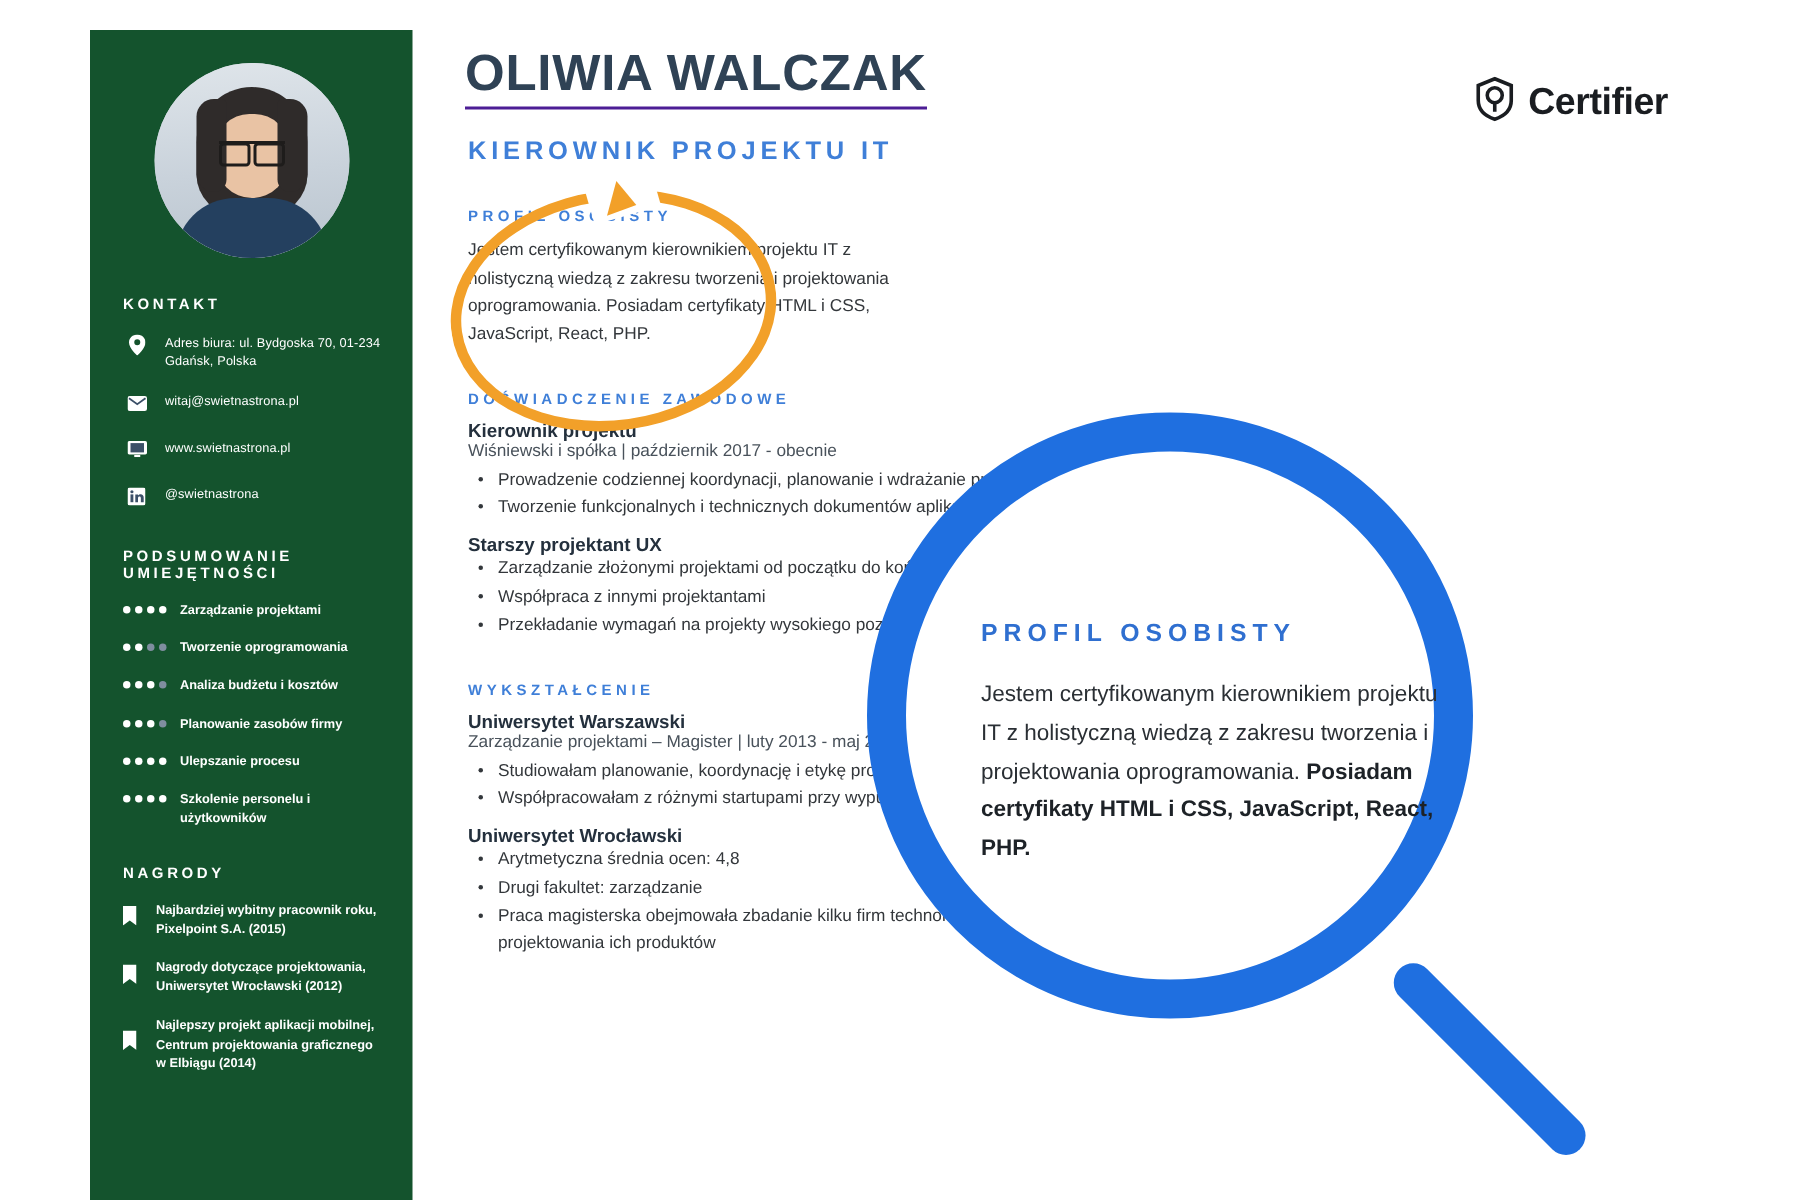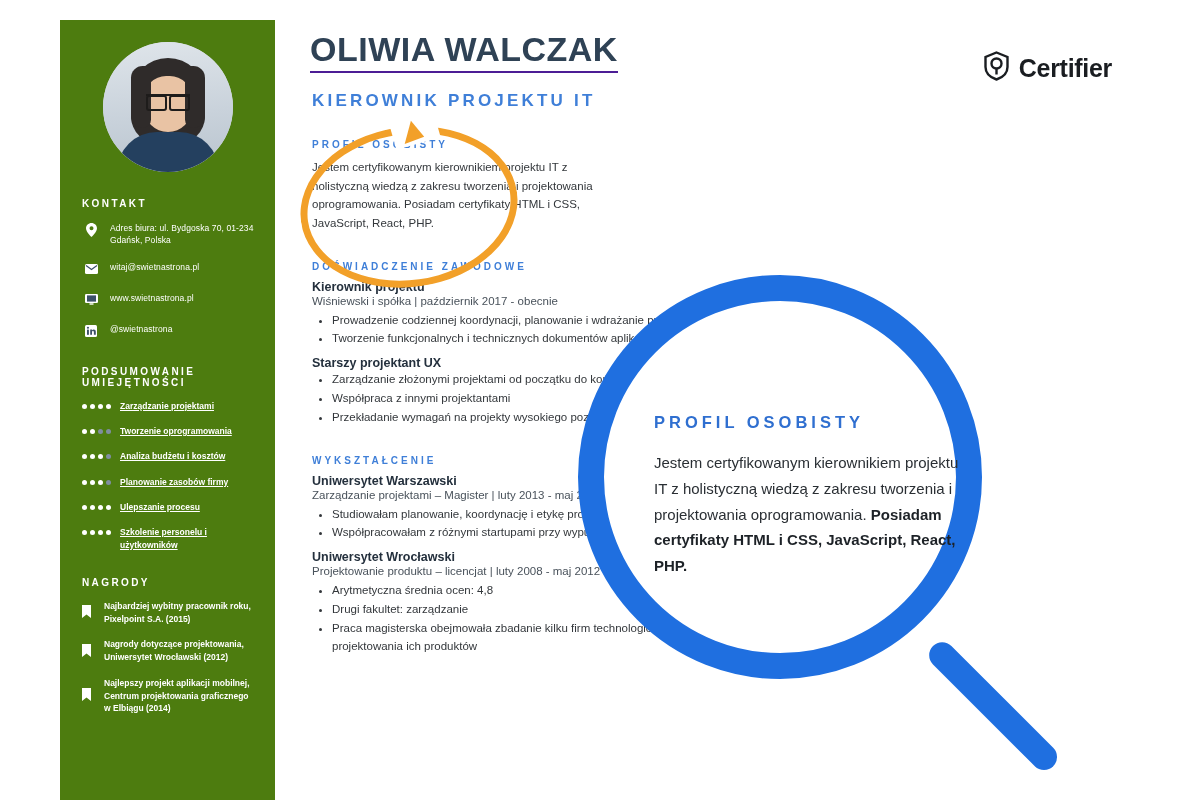--- a/index.html
+++ b/index.html
@@ -14,21 +14,21 @@
     position: relative;
     width: 1200px; height: 800px;
     background: #ffffff;
   }
 
   
   .sidebar {
     position: absolute;
     left: 60px; top: 20px;
     width: 215px; height: 780px;
-    background: #4d7c0f;
+    background: #14532d;
     color: #ffffff;
     padding: 18px 20px 0 20px;
   }
   .avatar {
     width: 130px; height: 130px;
     border-radius: 50%;
     margin: 4px auto 0 auto;
     overflow: hidden;
     background: #cfd6dd;
     position: relative;
@@ -111,21 +111,20 @@
     font-weight: normal;
     letter-spacing: .1px;
     padding-top: 1px;
   }
 
   .skill-row {
     display: flex;
     align-items: flex-start;
     margin-bottom: 13px;
     padding-left: 2px;
-    text-decoration: underline;
   }
   .dots { display: flex; gap: 3px; margin-right: 9px; padding-top: 4px; flex: 0 0 auto; }
   .dot { width: 5px; height: 5px; border-radius: 50%; background: #7f8e9f; }
   .dot.on { background: #ffffff; }
   .skill-txt {
     font-size: 8.5px; line-height: 1.45; font-weight: bold; color: #fff;
   }
 
   .award-row {
     display: flex; align-items: center; margin-bottom: 13px; padding-left: 2px;
@@ -452,21 +451,20 @@
       <div class="entry-title">Uniwersytet Warszawski</div>
       <div class="entry-sub">Zarządzanie projektami – Magister | luty 2013 - maj 2015</div>
       <ul class="bullets">
         <li>Studiowałam planowanie, koordynację i etykę projektów</li>
         <li>Współpracowałam z różnymi startupami przy wypuszczeniu na rynek nowych aplikacji i usług</li>
       </ul>
     </div>
 
     <div>
       <div class="entry-title">Uniwersytet Wrocławski</div>
-      <div class="entry-sub">Projektowanie produktu – licencjat | luty 2008 - maj 2012</div>
       <ul class="bullets">
         <li>Arytmetyczna średnia ocen: 4,8</li>
         <li>Drugi fakultet: zarządzanie</li>
         <li>Praca magisterska obejmowała zbadanie kilku firm technologicznych i optymalizację procesu projektowania ich produktów</li>
       </ul>
     </div>
   </main>
 
   <div class="logo">
     <span>

